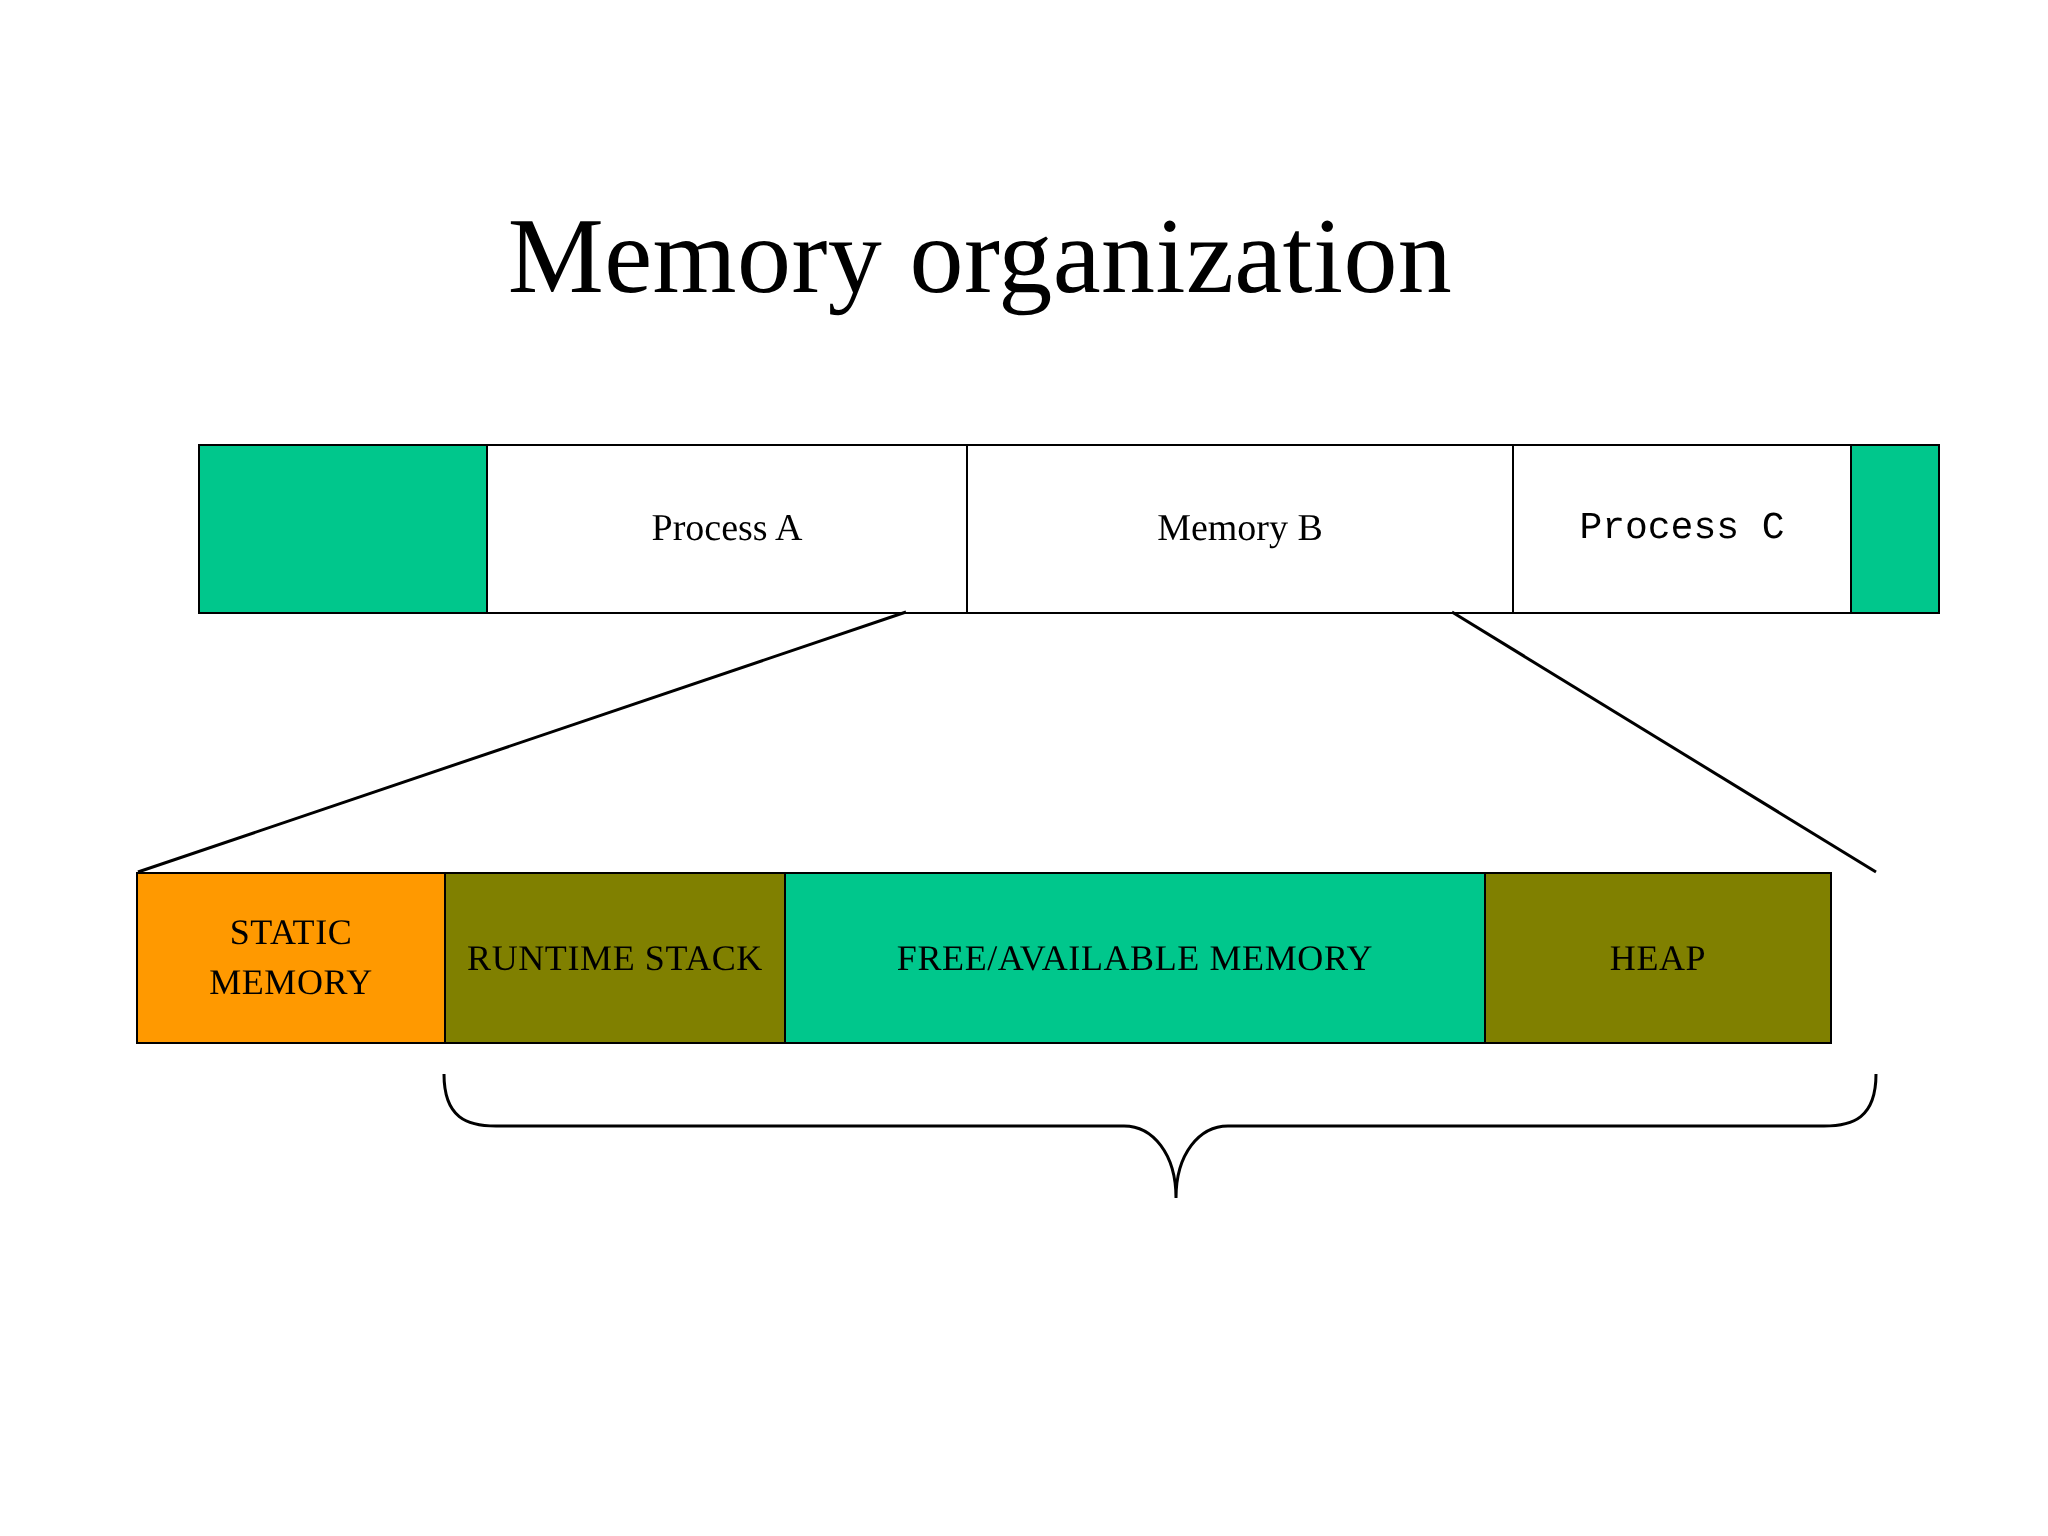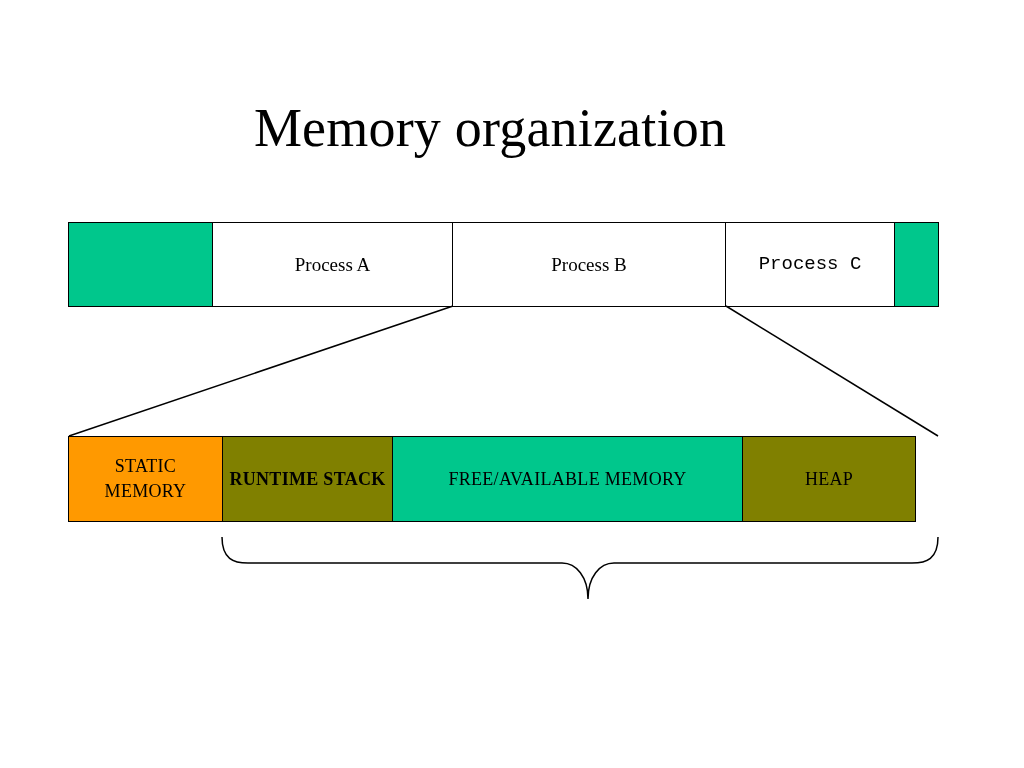--- a/index.html
+++ b/index.html
@@ -52,21 +52,21 @@
   .mem-block.caps {
     font-size: 18px;
     letter-spacing: 0.3px;
   }
   .block-label {
     display: block;
     padding: 0 4px;
   }
 
   
-  .process-row .mem-block { height: 85px; top: 222px; }
+  .process-row .mem-block { height: 85px; top: 222px; margin-left: 31px; }
 
   
   .segment-row .mem-block { height: 86px; top: 436px; }
 
   
   #vector-layer {
     position: absolute;
     left: 0; top: 0;
     width: 1024px;
     height: 768px;
@@ -96,40 +96,40 @@
 
     <div class="mem-block" style="left:68px; width:145px; background:#00C78C;">
       <span class="block-label"></span>
     </div>
 
     <div class="mem-block" style="left:212px; width:241px; background:#FFFFFF;">
       <span class="block-label">Process A</span>
     </div>
 
     <div class="mem-block" style="left:452px; width:274px; background:#FFFFFF;">
-      <span class="block-label">Process B</span>
+      <span class="block-label">Memory B</span>
     </div>
 
     <div class="mem-block" style="left:725px; width:170px; background:#FFFFFF;font-family:Liberation Mono, monospace;">
       <span class="block-label">Process C</span>
     </div>
 
     <div class="mem-block" style="left:894px; width:45px; background:#00C78C;">
       <span class="block-label"></span>
     </div>
 
   </div>
 
   <div class="segment-row">
 
     <div class="mem-block caps" style="left:68px; width:155px; background:#FF9900;">
       <span class="block-label">STATIC MEMORY</span>
     </div>
 
-    <div class="mem-block caps" style="left:222px; width:171px; background:#808000;font-weight:bold;">
+    <div class="mem-block caps" style="left:222px; width:171px; background:#808000;">
       <span class="block-label">RUNTIME STACK</span>
     </div>
 
     <div class="mem-block caps" style="left:392px; width:351px; background:#00C78C;">
       <span class="block-label">FREE/AVAILABLE MEMORY</span>
     </div>
 
     <div class="mem-block caps" style="left:742px; width:174px; background:#808000;">
       <span class="block-label">HEAP</span>
     </div>

